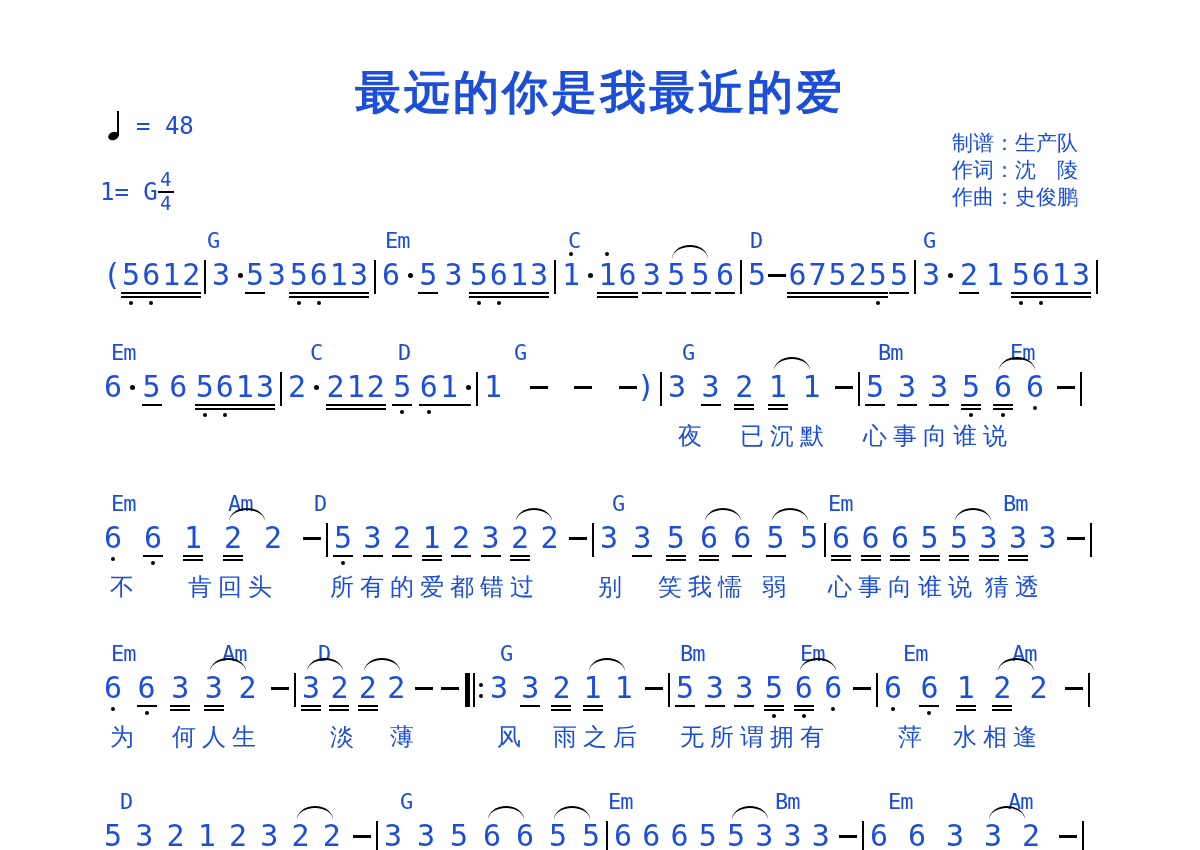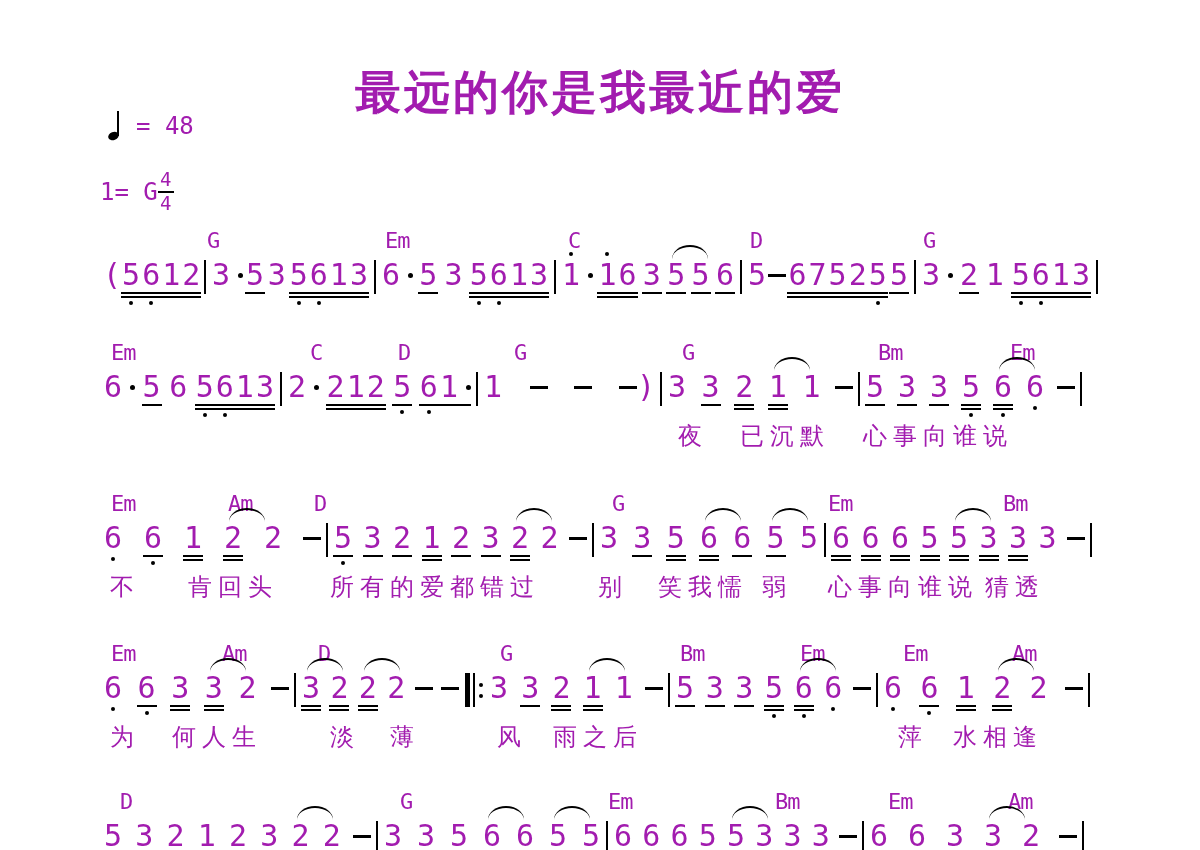--- a/index.html
+++ b/index.html
@@ -1,16 +1,16 @@
 <!DOCTYPE html>
 <html><head>
 <meta charset="utf-8">
 <style>
   html,body { margin:0; padding:0; background:#fff; }
-  .page { position:relative; width:1200px; height:850px; background:#fff; overflow:hidden; color:#a21caf;
+  .page { position:relative; width:1200px; height:850px; background:#fff; overflow:hidden; color:#1d4ed8;
           font-family:"DejaVu Sans",sans-serif; }
   .title { position:absolute; top:62px; left:0; right:0; text-align:center;
            font:bold 46px "DejaVu Sans",sans-serif; letter-spacing:3px; }
   .tempo { position:absolute; left:108px; top:110px; display:flex; align-items:flex-end; gap:12px;
            font:24px "DejaVu Sans Mono",monospace; }
   .qnote { position:relative; width:16px; height:30px; }
   .qnote .head { position:absolute; left:0; bottom:0; width:11px; height:8px; background:#000;
                  border-radius:50%; transform:rotate(-22deg); }
   .qnote .stem { position:absolute; left:9px; bottom:4px; width:2px; height:25px; background:#000; }
   .keysig { position:absolute; left:100px; top:170px; display:flex; align-items:center; 
@@ -62,20 +62,25 @@
 
   <div class="keysig">
     <span>1= G</span>
     <span class="frac">
       <span>4</span>
       <span class="frac-rule"></span>
       <span>4</span>
     </span>
   </div>
 
+  <div class="credits">
+    <div>制谱：生产队</div>
+    <div>作词：沈　陵</div>
+    <div>作曲：史俊鹏</div>
+  </div>
 
   <div>
       <div class="system" style="top: 228px;">
         <span class="chord" style="left: 207px;">G</span>
         <span class="chord" style="left: 385px;">Em</span>
         <span class="chord" style="left: 568px;">C</span>
         <span class="chord" style="left: 750px;">D</span>
         <span class="chord" style="left: 923px;">G</span>
         <div class="notes-row">
           <span class="measure" style="width: 96px;">
@@ -727,20 +732,21 @@
             <span class="dash"></span>
           </span>
           <span class="bar"></span>
         </div>
         <span class="lyric" style="left: 110px;">为</span>
         <span class="lyric" style="left: 172px;">何人生</span>
         <span class="lyric" style="left: 330px;">淡</span>
         <span class="lyric" style="left: 390px;">薄</span>
         <span class="lyric" style="left: 497px;">风</span>
         <span class="lyric" style="left: 553px;">雨之后</span>
+        <span class="lyric" style="left: 680px;">无所谓拥有</span>
         <span class="lyric" style="left: 898px;">萍</span>
         <span class="lyric" style="left: 953px;">水相逢</span>
       </div>
       <div class="system" style="top: 789px;">
         <span class="chord" style="left: 120px;">D</span>
         <span class="chord" style="left: 400px;">G</span>
         <span class="chord" style="left: 608px;">Em</span>
         <span class="chord" style="left: 775px;">Bm</span>
         <span class="chord" style="left: 888px;">Em</span>
         <span class="chord" style="left: 1008px;">Am</span>

